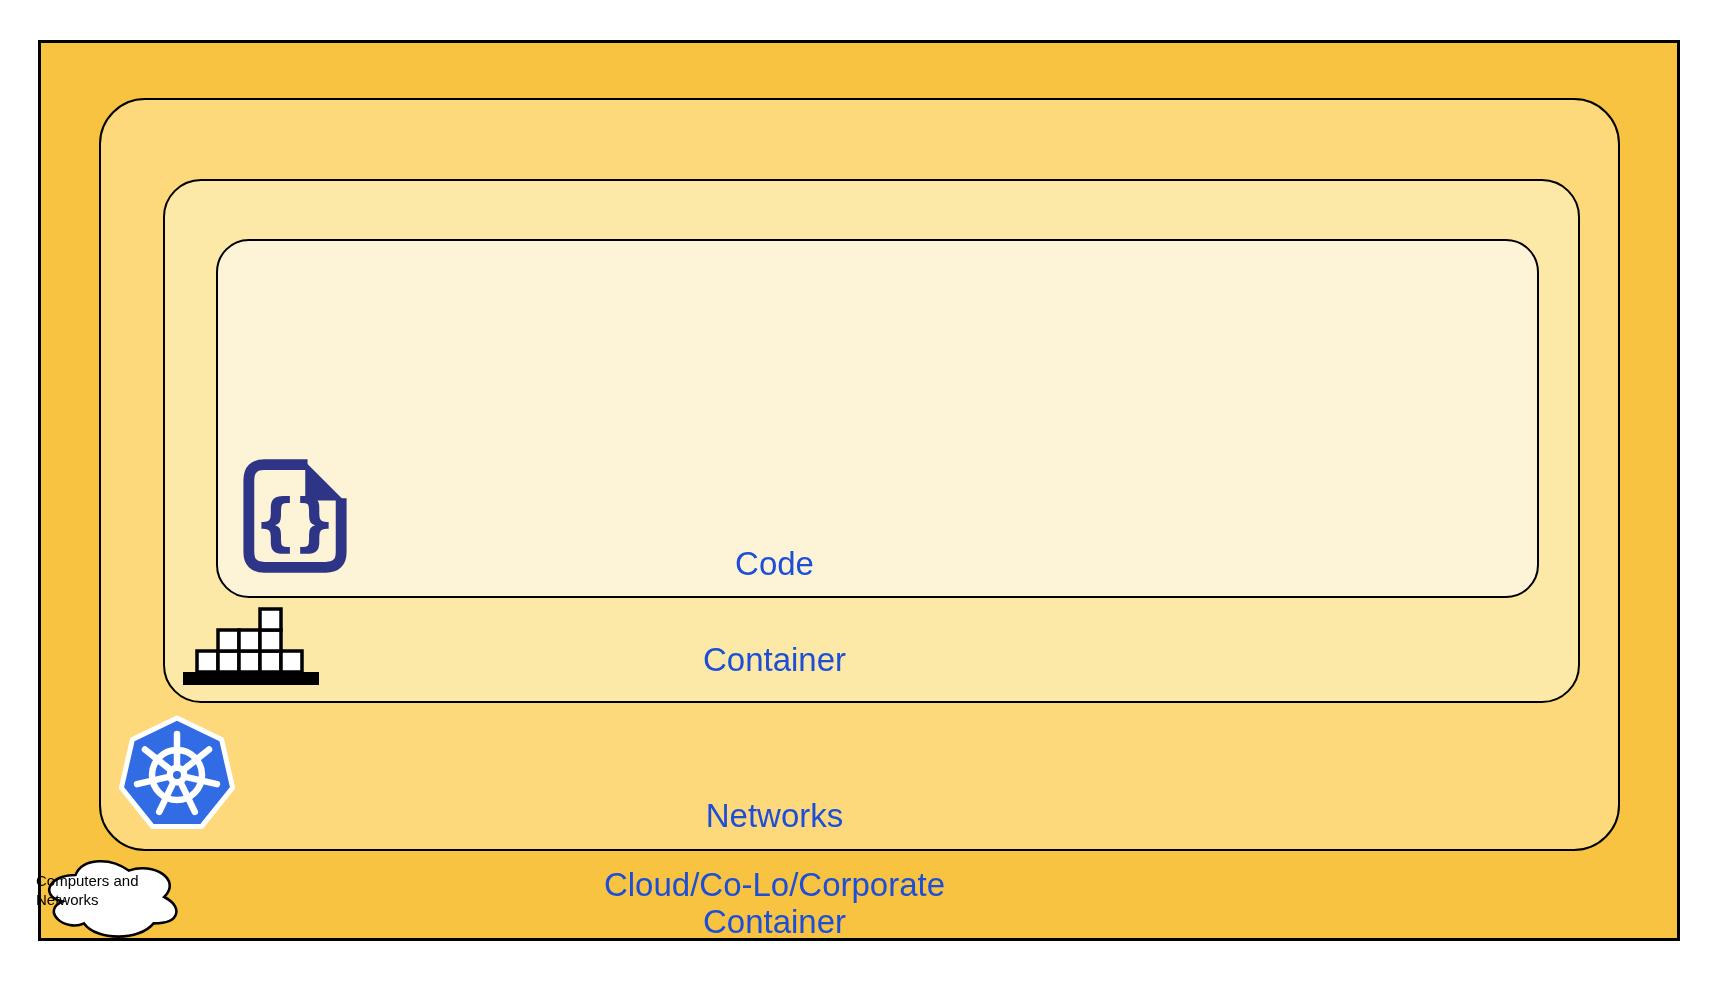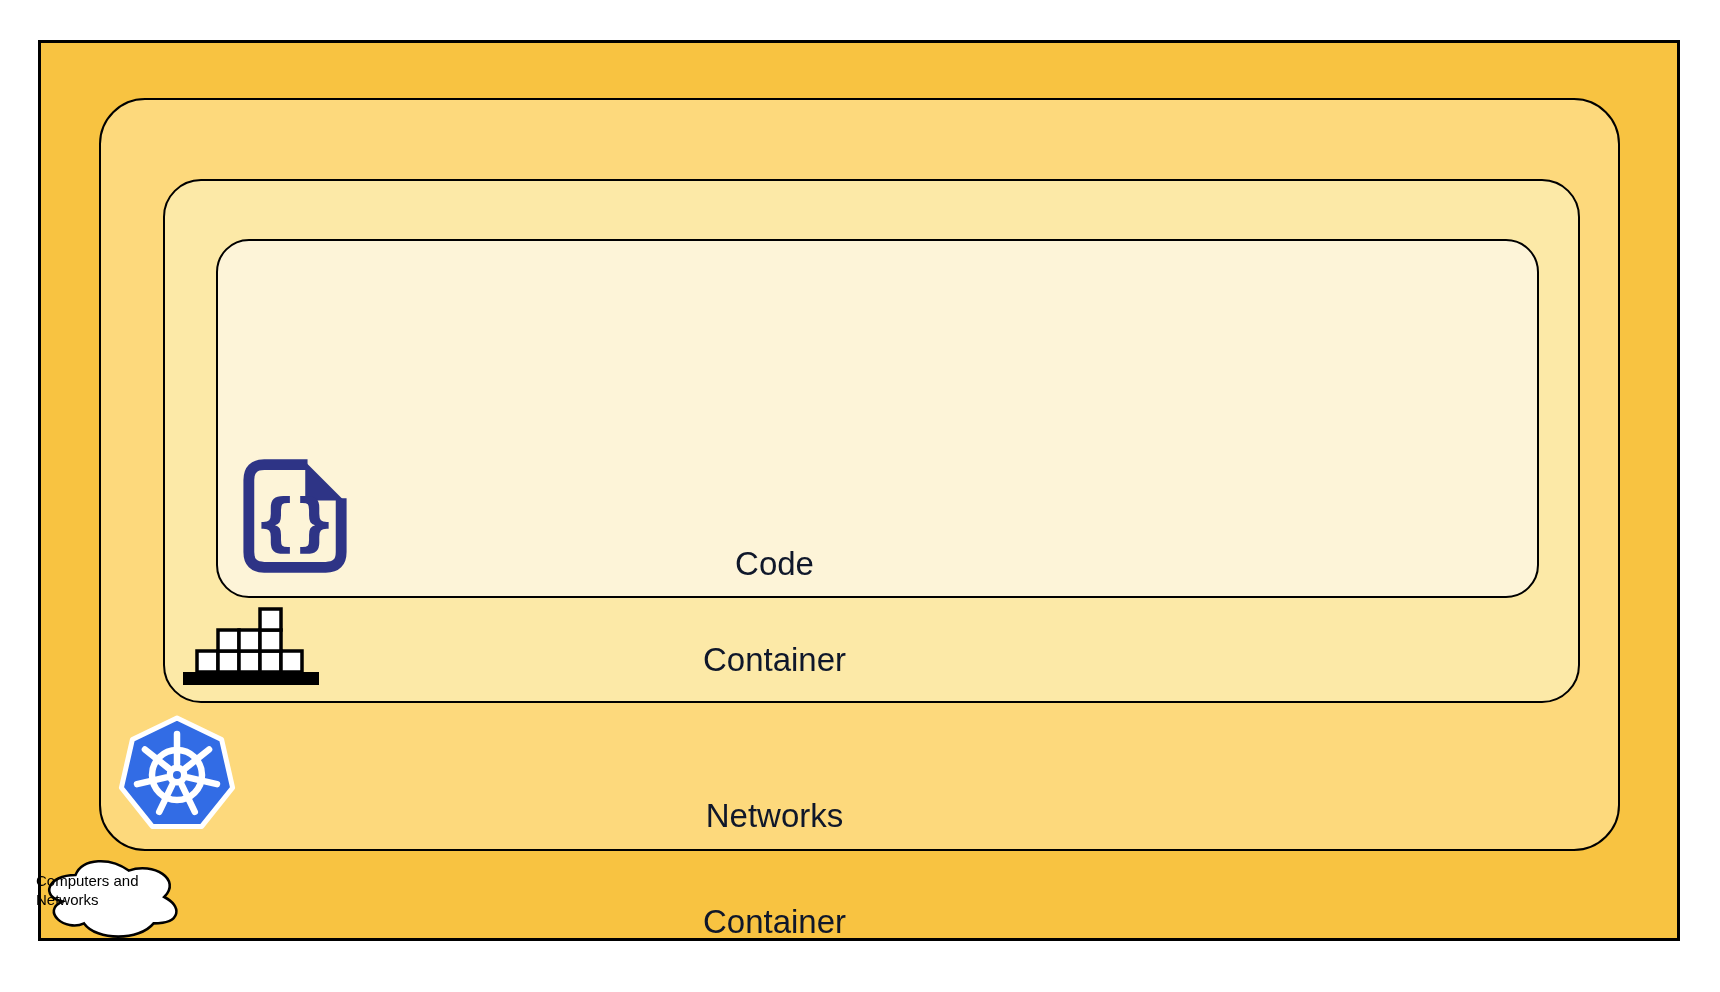--- a/index.html
+++ b/index.html
@@ -8,21 +8,21 @@
     font-family:"Liberation Sans","DejaVu Sans",sans-serif;
   }
   .layer{position:absolute;box-sizing:border-box;border:2.5px solid #000000;}
   .layer-datacenter{left:38px;top:40px;width:1642px;height:901px;border-width:3px;border-radius:0;background:#F8C341;}
   .layer-cluster{left:99px;top:98px;width:1521px;height:753px;border-radius:46px;background:#FDD97C;}
   .layer-container{left:163px;top:179px;width:1417px;height:524px;border-radius:38px;background:#FCE9A7;}
   .layer-code{left:216px;top:239px;width:1323px;height:359px;border-radius:33px;background:#FDF4D8;}
 
   .layer-label{
     position:absolute;left:38px;width:1473px;text-align:center;
-    font-size:33px;line-height:37px;color:#0f172a;white-space:pre;
+    font-size:33px;line-height:37px;color:#1d4ed8;white-space:pre;
   }
   .label-code{top:545px;}
   .label-container{top:641px;}
   .label-cluster{top:797px;}
   .label-datacenter{top:866px;}
 
   .icon{position:absolute;}
   .icon-code{left:238px;top:455px;width:114px;height:122px;}
   .icon-container{left:183px;top:605px;width:136px;height:82px;}
   .icon-k8s{left:116px;top:712px;width:122px;height:128px;}
@@ -77,21 +77,21 @@
       <line x1="0" y1="-11" x2="0" y2="-41" transform="rotate(257.14)"></line>
       <line x1="0" y1="-11" x2="0" y2="-41" transform="rotate(308.57)"></line>
     </g>
     <circle cx="0" cy="0" r="10.5" fill="#FFFFFF"></circle>
     <circle cx="0" cy="0" r="4" fill="#326CE5"></circle>
   </svg>
 
   <div class="layer-label label-code">Code</div>
   <div class="layer-label label-container">Container</div>
   <div class="layer-label label-cluster">Networks</div>
-  <div class="layer-label label-datacenter"><br><span>Container</span></div>
+  <div class="layer-label label-datacenter"><span>Cloud/Co-Lo/Corporate</span><br><span>Container</span></div>
 
   <div class="icon cloud-callout">
     <svg viewBox="0 0 100 62" aria-hidden="true">
       <path d="M 25 15.5
                C 5 15.5 0 31 16 34.1
                C 0 40.9 18 55.8 31 49.6
                C 40 62 70 62 80 49.6
                C 100 49.6 100 37.2 87.5 31
                C 100 18.6 80 6.2 62.5 12.4
                C 50 3.1 30 3.1 25 15.5 Z" fill="#FFFFFF" stroke="#000000" stroke-width="1.8"></path>

